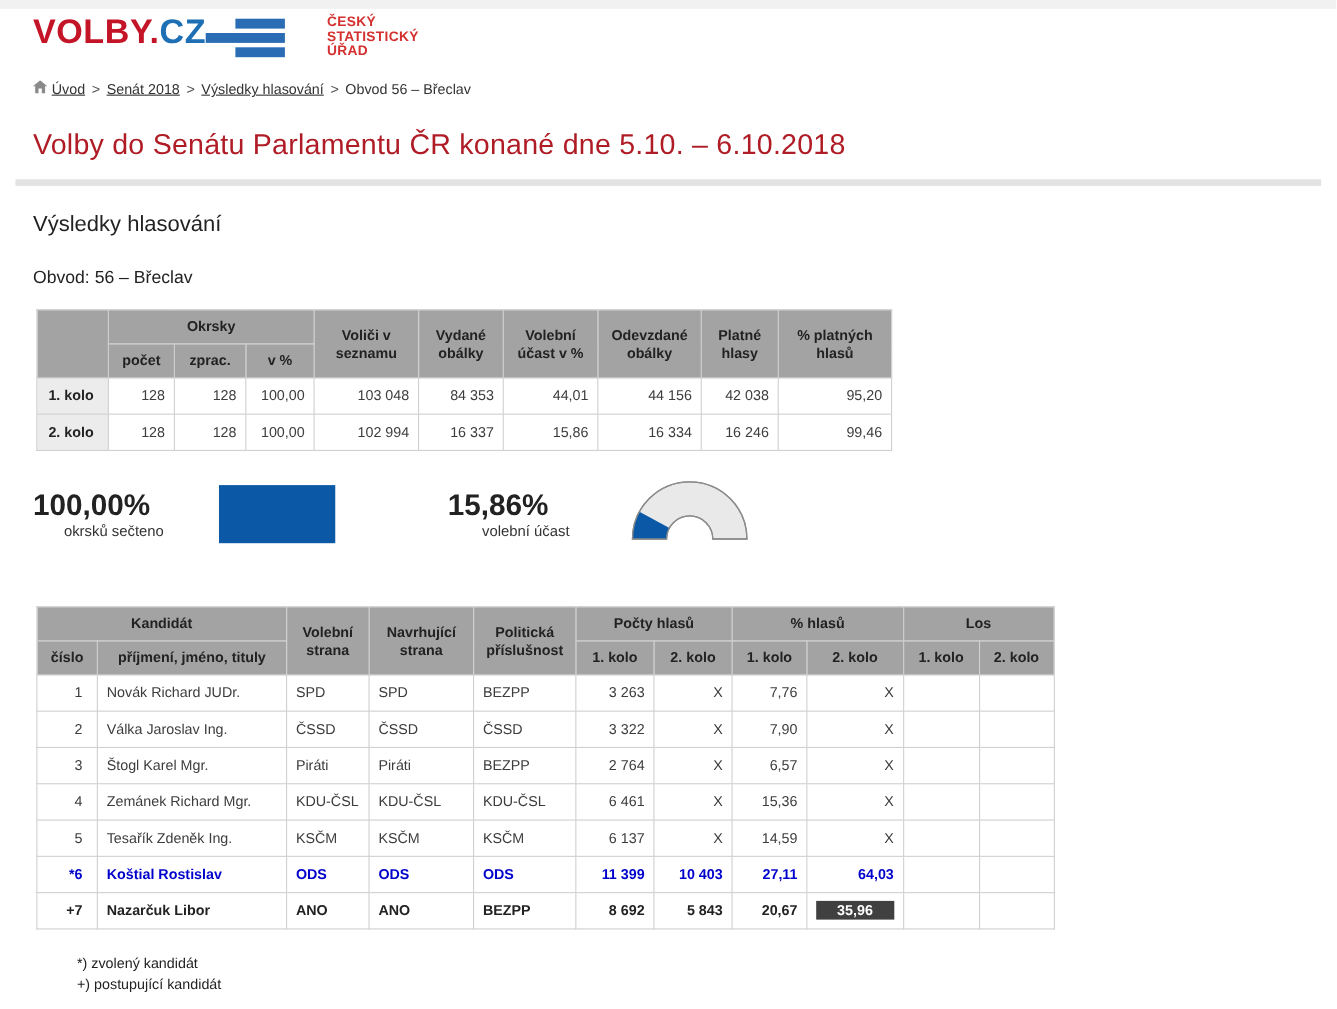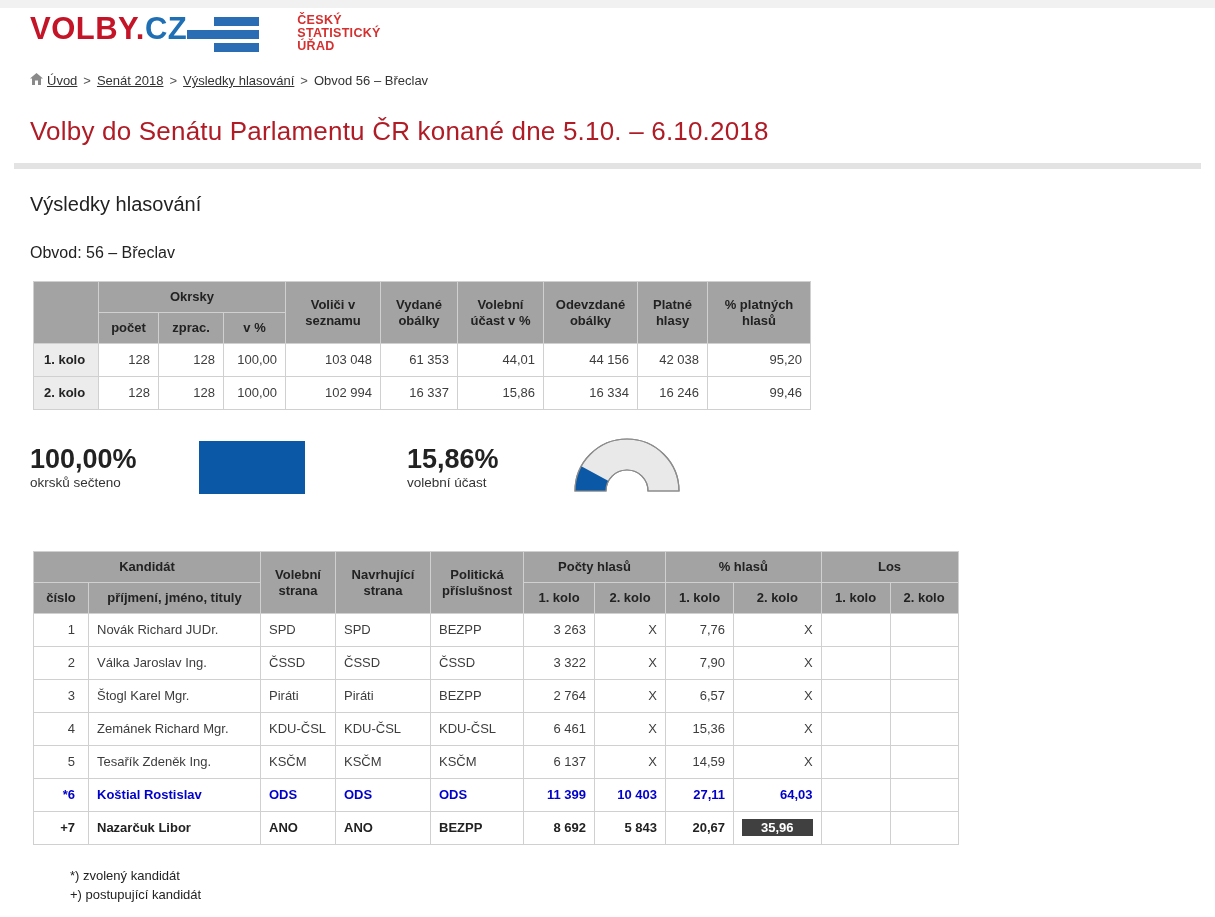--- a/index.html
+++ b/index.html
@@ -45,21 +45,21 @@
   .t1 { margin:19px 0 0 33px; }
   .t2 { margin:55px 0 0 33px; }
 
   .row-elected td { color:#0000cc; font-weight:bold; }
   .row-advancing td { color:#222; font-weight:bold; }
   .selected { background:#404040; color:#fff; padding:1px 19px; }
 
   
   .stats { display:flex; align-items:center; margin:28px 0 0 30px; height:58px;gap:22px; }
   .stat-value { font-size:27px; font-weight:bold; color:#222; line-height:30px; }
-  .stat-label { font-size:13.5px; color:#333; margin-top:1px; }
+  .stat-label { font-size:13.5px; color:#333; margin-top:1px;text-align:center; }
   .stat-t1 { width:147px; }
   .stat-t2 { width:142px; margin-left:80px; }
   .progress { width:106px; height:53px; background:#e9e9e9; overflow:hidden; }
   .progress-fill { height:100%; background:#0b59a6; }
   .gauge-wrap { margin-left:0; }
 
   
   .footnotes { margin:22px 0 0 70px; font-size:13px; color:#222; line-height:1.45; }
 </style>
 </head>
@@ -134,21 +134,21 @@
     <th>počet</th>
     <th>zprac.</th>
     <th>v %</th>
   </tr>
   <tr>
     <td class="rowlabel">1. kolo</td>
     <td class="ar">128</td>
     <td class="ar">128</td>
     <td class="ar">100,00</td>
     <td class="ar">103 048</td>
-    <td class="ar">61 353</td>
+    <td class="ar">84 353</td>
     <td class="ar">44,01</td>
     <td class="ar">44 156</td>
     <td class="ar">42 038</td>
     <td class="ar">95,20</td>
   </tr>
   <tr>
     <td class="rowlabel">2. kolo</td>
     <td class="ar">128</td>
     <td class="ar">128</td>
     <td class="ar">100,00</td>

